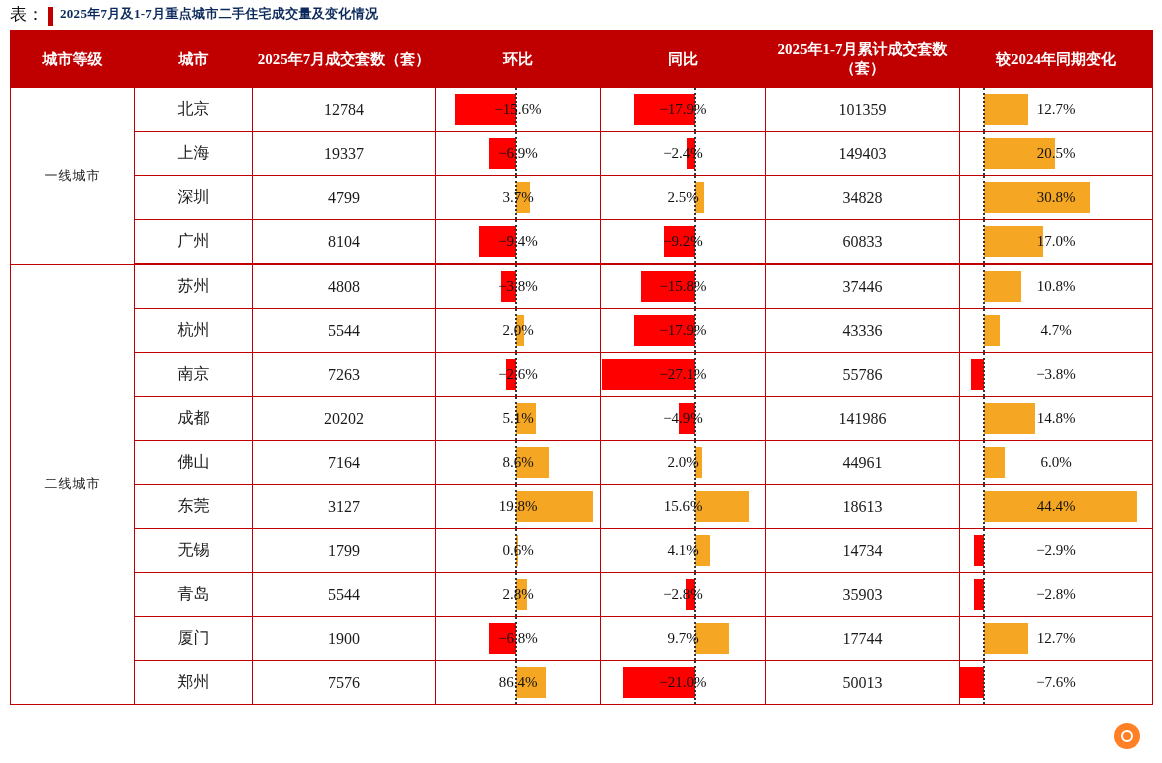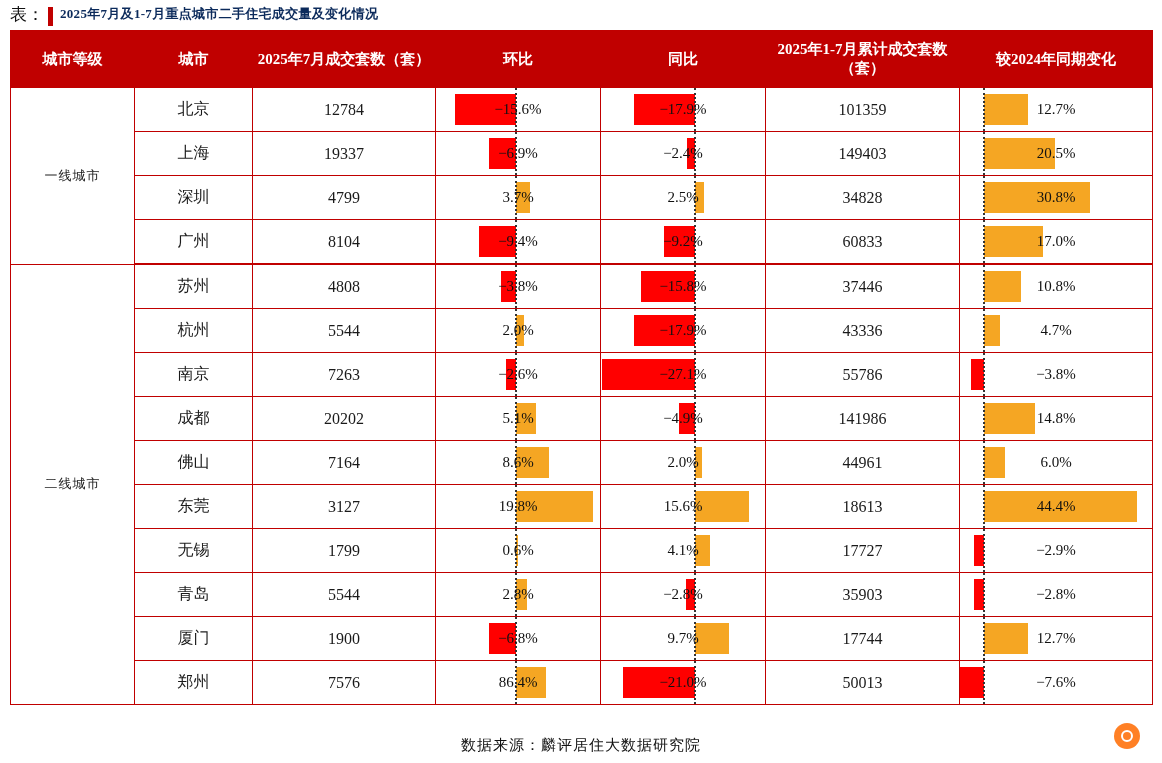--- a/index.html
+++ b/index.html
@@ -364,21 +364,21 @@
           <td class="barcell">
             <div class="bar" style="left: calc(48% + 1px); width: 2.34px; background: rgb(245, 166, 35);"></div>
             <div class="axis" style="left: 48%;"></div>
             <span class="val">0.6%</span>
           </td>
           <td class="barcell">
             <div class="bar" style="left: calc(57% + 1px); width: 14.145px; background: rgb(245, 166, 35);"></div>
             <div class="axis" style="left: 57%;"></div>
             <span class="val">4.1%</span>
           </td>
-          <td class="num">17727</td>
+          <td class="num">14734</td>
           <td class="barcell">
             <div class="bar" style="width: 10.005px; right: calc(88% - 1px); background: rgb(255, 0, 0);"></div>
             <div class="axis" style="left: 12%;"></div>
             <span class="val">−2.9%</span>
           </td>
         </tr>
         <tr>
           <td class="city">青岛</td>
           <td class="num">5544</td>
           <td class="barcell">
@@ -434,19 +434,18 @@
           <td class="num">50013</td>
           <td class="barcell">
             <div class="bar" style="width: 26.22px; right: calc(88% - 1px); background: rgb(255, 0, 0);"></div>
             <div class="axis" style="left: 12%;"></div>
             <span class="val">−7.6%</span>
           </td>
         </tr>
       </tbody>
   </table>
 
-  <div class="footer">数据来源：麟评居住大数据研究院</div>
 
   <div class="watermark">
     <span class="wm-logo"></span>
   </div>
 
 </div>
 
 </body></html>

